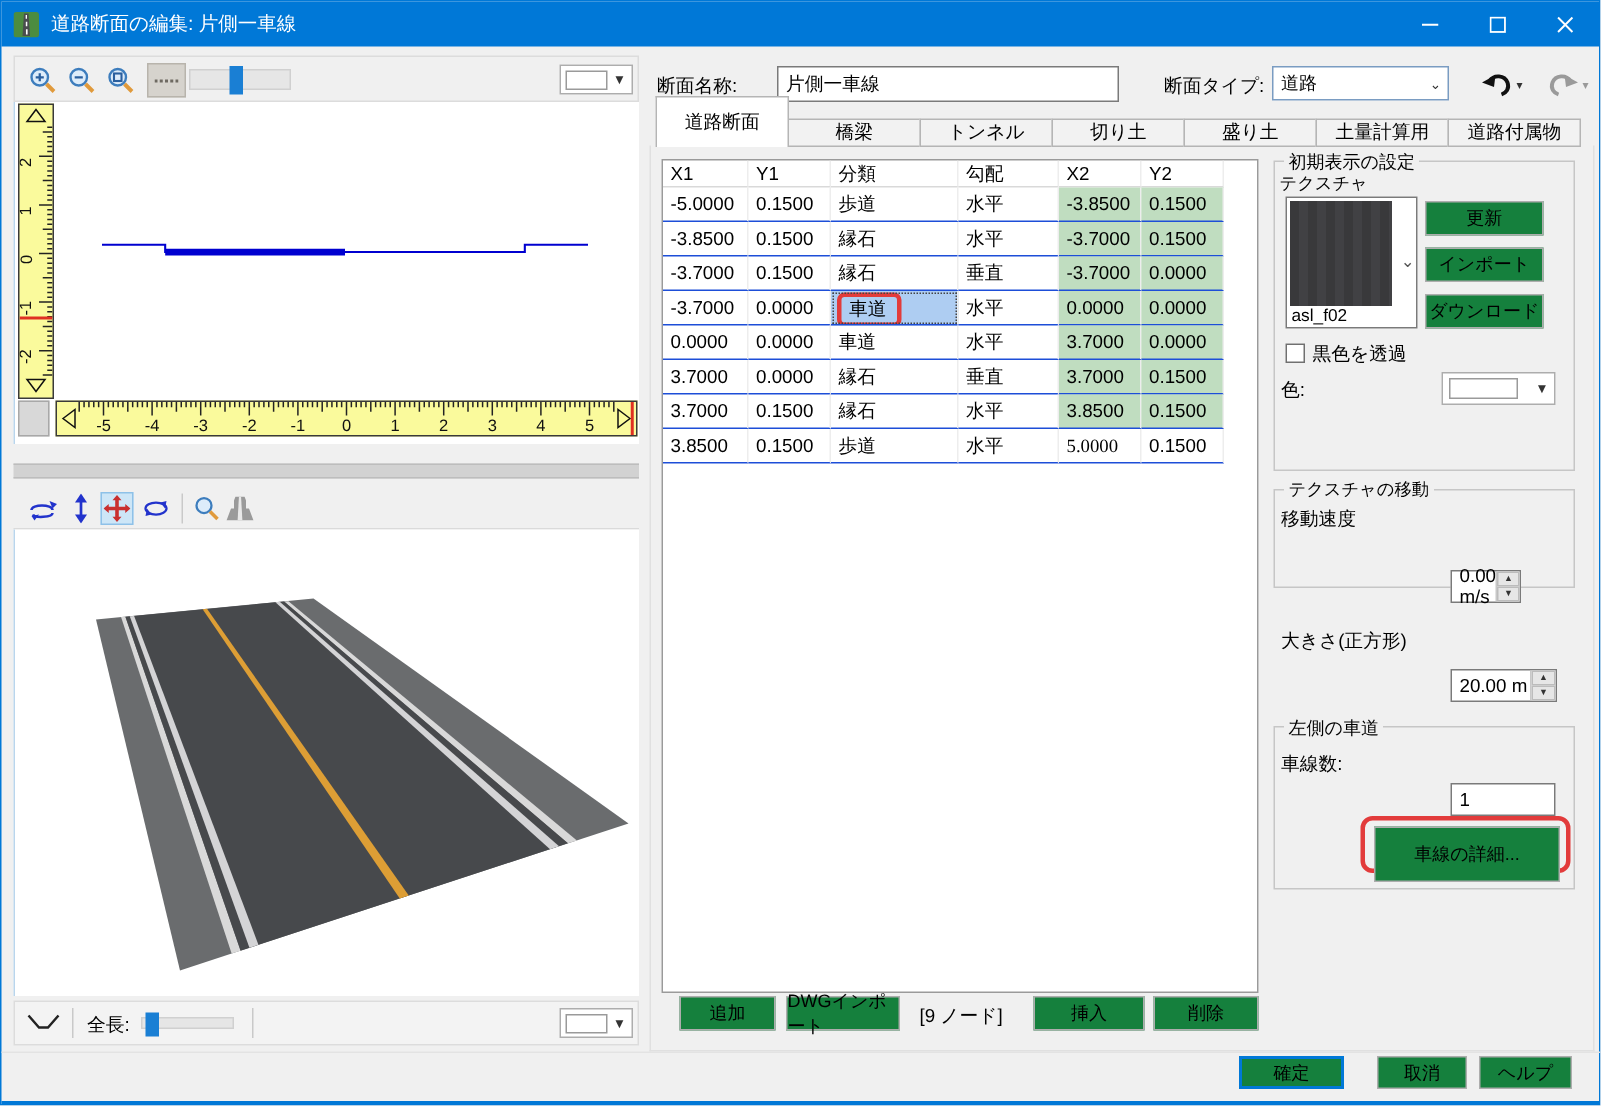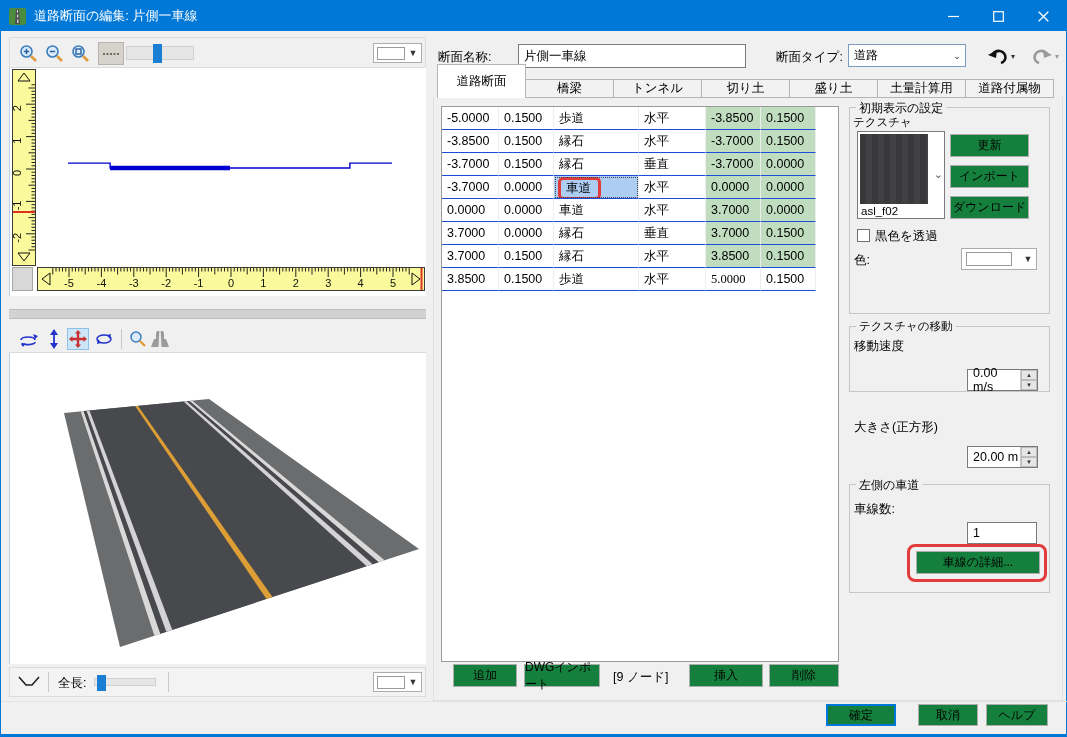--- a/index.html
+++ b/index.html
@@ -482,20 +482,28 @@
       <div class="tab">橋梁</div>
       <div class="tab">トンネル</div>
       <div class="tab">切り土</div>
       <div class="tab">盛り土</div>
       <div class="tab">土量計算用</div>
       <div class="tab">道路付属物</div>
     </div>
   <div class="tabpage"></div>
 
   <div class="tablebox" id="tablebox">
+      <div class="trow thead">
+        <div class="tcell" style="width: 57px;">X1</div>
+        <div class="tcell" style="width: 55px;">Y1</div>
+        <div class="tcell" style="width: 85px;">分類</div>
+        <div class="tcell" style="width: 67px;">勾配</div>
+        <div class="tcell" style="width: 55px;">X2</div>
+        <div class="tcell" style="width: 55px;">Y2</div>
+      </div>
       <div class="trow ">
         <div class="tcell" style="width: 57px;">-5.0000</div>
         <div class="tcell" style="width: 55px;">0.1500</div>
         <div class="tcell" style="width: 85px;">歩道</div>
         <div class="tcell" style="width: 67px;">水平</div>
         <div class="tcell green" style="width: 55px;">-3.8500</div>
         <div class="tcell green" style="width: 55px;">0.1500</div>
       </div>
       <div class="trow ">
         <div class="tcell" style="width: 57px;">-3.8500</div>
@@ -592,21 +600,21 @@
   <span class="label" style="left:853px; top:251px">色:</span>
   <div class="combo" style="left:960px; top:247px; width:76px; height:22px">
     <div style="width:46px; height:14px; margin-left:4px; border:1px solid #9a9a9a; background:#fff"></div>
     <span class="arrow">▼</span>
   </div>
 
   <div class="group" style="left:848px; top:325px; width:201px; height:66px">
     <span class="gtitle" style="font-size:11.5px">テクスチャの移動</span>
   </div>
   <span class="label" style="left:853px; top:337px">移動速度</span>
-  <div class="spin" style="left:966px; top:368px; width:71px; height:22px">
+  <div class="spin" style="left:966px; top:379px; width:47px; height:22px">
     <span class="val">0.00 m/s</span>
     <div class="btns">
         <div>▲</div>
         <div>▼</div>
       </div>
   </div>
 
   <span class="label" style="left:853px; top:418px">大きさ(正方形)</span>
   <div class="spin" style="left:966px; top:445px; width:71px; height:22px">
     <span class="val">20.00 m</span>
@@ -617,21 +625,21 @@
   </div>
 
   <div class="group" style="left:848px; top:483px; width:201px; height:109px">
     <span class="gtitle">左側の車道</span>
   </div>
   <span class="label" style="left:853px; top:500px">車線数:</span>
   <div class="input" style="left:966px; top:521px; width:70px; height:22px">
     <span>1</span>
   </div>
   <div class="annot-box" style="left:906px; top:543px; width:140px; height:38px"></div>
-  <div class="btn" style="left:915px; top:550px; width:124px; height:23px">
+  <div class="btn" style="left:915px; top:550px; width:124px; height:37px">
       <span>車線の詳細...</span>
     </div>
 
   <div class="footer-line"></div>
   <div class="btn default" style="left:825px; top:703px; width:70px; height:22px">
       <span>確定</span>
     </div>
   <div class="btn" style="left:917px; top:703px; width:60px; height:22px">
       <span>取消</span>
     </div>

